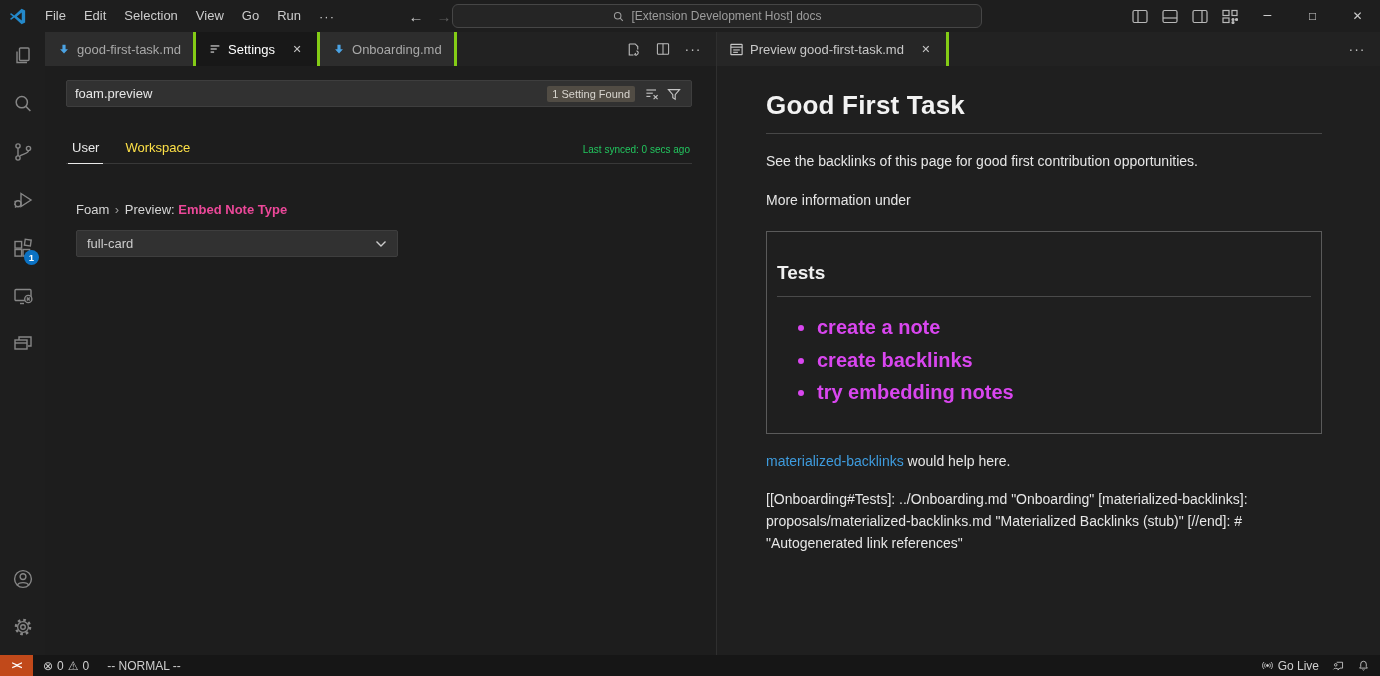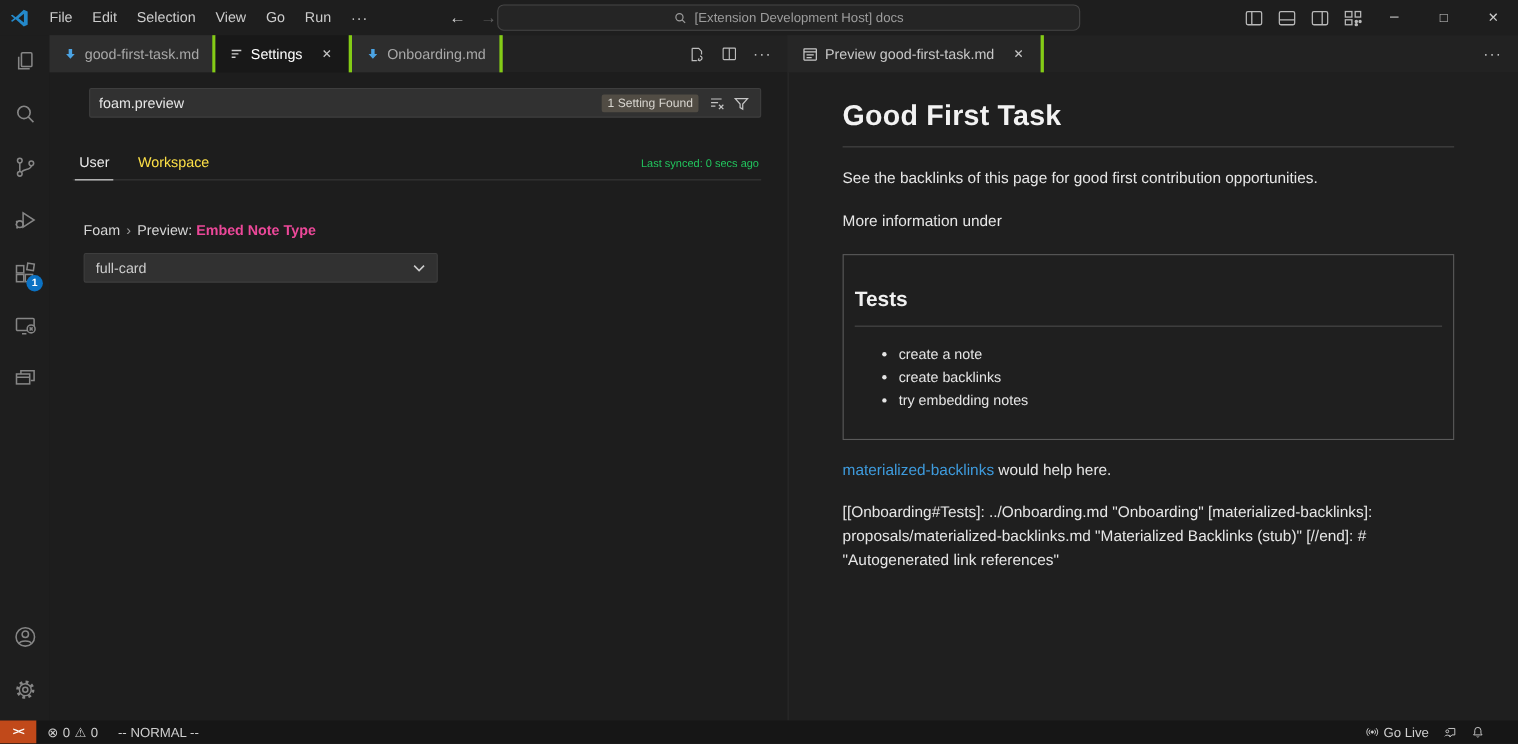--- a/index.html
+++ b/index.html
@@ -62,21 +62,21 @@
   .tab-active-right { background:#262626; color:#c8c8c8; }
   .tab-close { margin-left:8px; color:#c5c5c5; font-size:11px; width:16px; height:16px; display:flex; align-items:center; justify-content:center; border-radius:4px; }
   .editor-actions { margin-left:auto; display:flex; align-items:center; gap:4px; padding-right:10px; }
   .ea-btn { width:26px; height:26px; display:flex; align-items:center; justify-content:center; border-radius:5px; color:#bdbdbd; }
   .kebab { font-size:14px; letter-spacing:1px; color:#bdbdbd; }
 
   
   .settings-body { flex:1; padding:14px 24px 0 21px; background:#1d1d1d; }
   .settings-search {
     height:27px; background:#313131; border:1px solid #3e3e3e; border-radius:2px;
-    display:flex; align-items:center; padding:0 6px 0 8px;margin-left:15px;
+    display:flex; align-items:center; padding:0 6px 0 8px;
   }
   .settings-search input {
     flex:1; background:transparent; border:none; outline:none;
     color:#e6e6e6; font-family:inherit; font-size:13px;
   }
   .count-badge {
     background:var(--badge-bg,#514c44); color:#d8d5cf; font-size:11px;
     padding:2px 5px; border-radius:2px; margin-right:6px; white-space:nowrap;
   }
   .search-icon-btn { width:22px; height:22px; display:flex; align-items:center; justify-content:center; border-radius:3px; }
@@ -106,37 +106,37 @@
   }
   .preview-body p { font-size:14px; line-height:1.55; margin-top:17px; color:#e6e6e6; }
   .md-card {
     margin-top:20px; border:1px solid #5a5a5a; padding:22px 10px 24px 10px; max-width:556px;
   }
   .md-card .md-h2 {
     font-size:19px; font-weight:bold; color:#f0f0f0; padding:8px 0 12px 0; margin:0 0 4px 0;
     border-bottom:1px solid #4a4a4a;
   }
   .md-card ul { margin:14px 0 0 8px; padding-left:32px; }
-  .md-card li { font-size:13px; line-height:1.62; color:#e5e5e5; }
+  .md-card li { font-size:20px; line-height:1.62; color:#d946ef;font-weight:bold; }
   .md-link { color:var(--link,#3e9bdd); cursor:pointer; }
   .ref-para { max-width:565px; }
 
   
   .statusbar {
     position:absolute; left:0; right:0; bottom:0; height:21px;
     background:#161616; display:flex; align-items:center; font-size:12px; color:#cfcfcf;
   }
   .remote-ind {
     width:33px; height:21px; background:var(--remote-bg,#c1491a); color:#fff;
     display:flex; align-items:center; justify-content:center;
     font-size:10px; font-weight:bold; letter-spacing:-1px;
   }
   .sb-item { display:flex; align-items:center; gap:4px; padding:0 6px; height:21px; }
   .sb-glyph { font-size:12px; }
-  .sb-right { margin-left:auto; display:flex; align-items:center; padding-right:24px; }
+  .sb-right { margin-left:auto; display:flex; align-items:center; padding-right:4px; }
 </style>
 </head>
 <body>
 
 <div class="window">
 
   <div class="titlebar">
     <span class="vscode-logo">
       <svg width="17" height="17" viewBox="0 0 24 24">
         <path fill="#2489CA" d="M17.8 1.2 7.4 10.7 3.2 7.5 1.2 8.5l4.3 3.5-4.3 3.5 2 1 4.2-3.2 10.4 9.5 5-2.4V3.6l-5-2.4zm.2 5.2v11.2L11 12l7-5.6z"></path>

